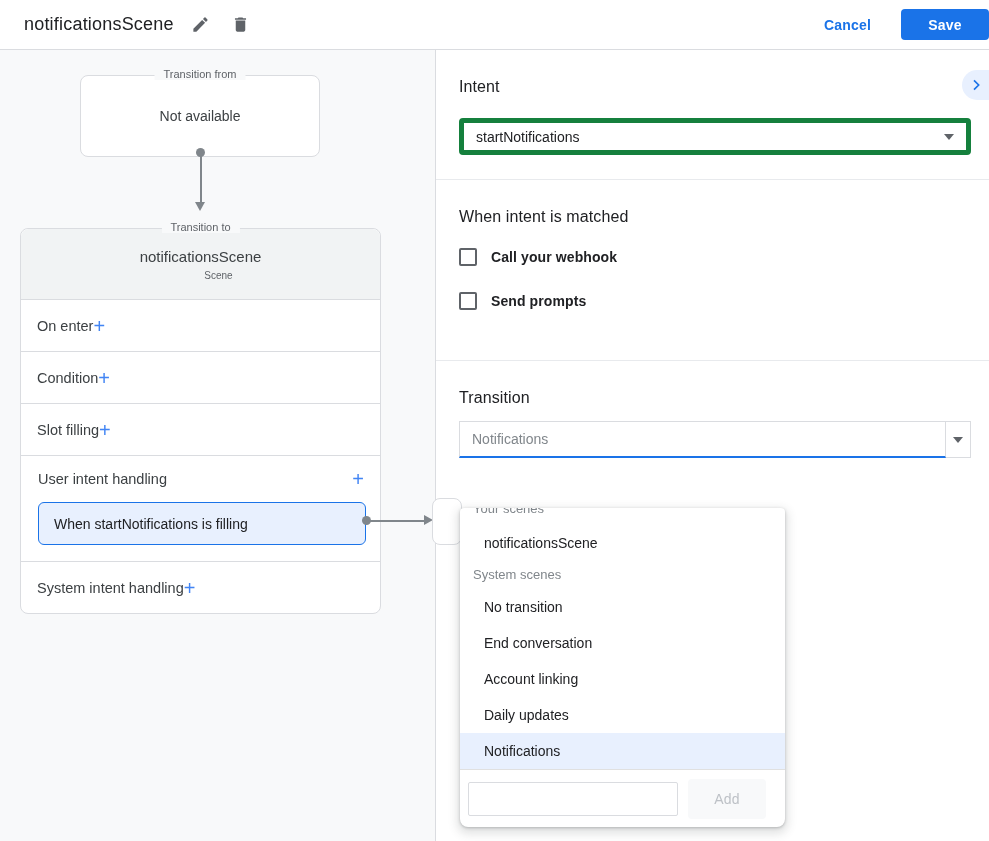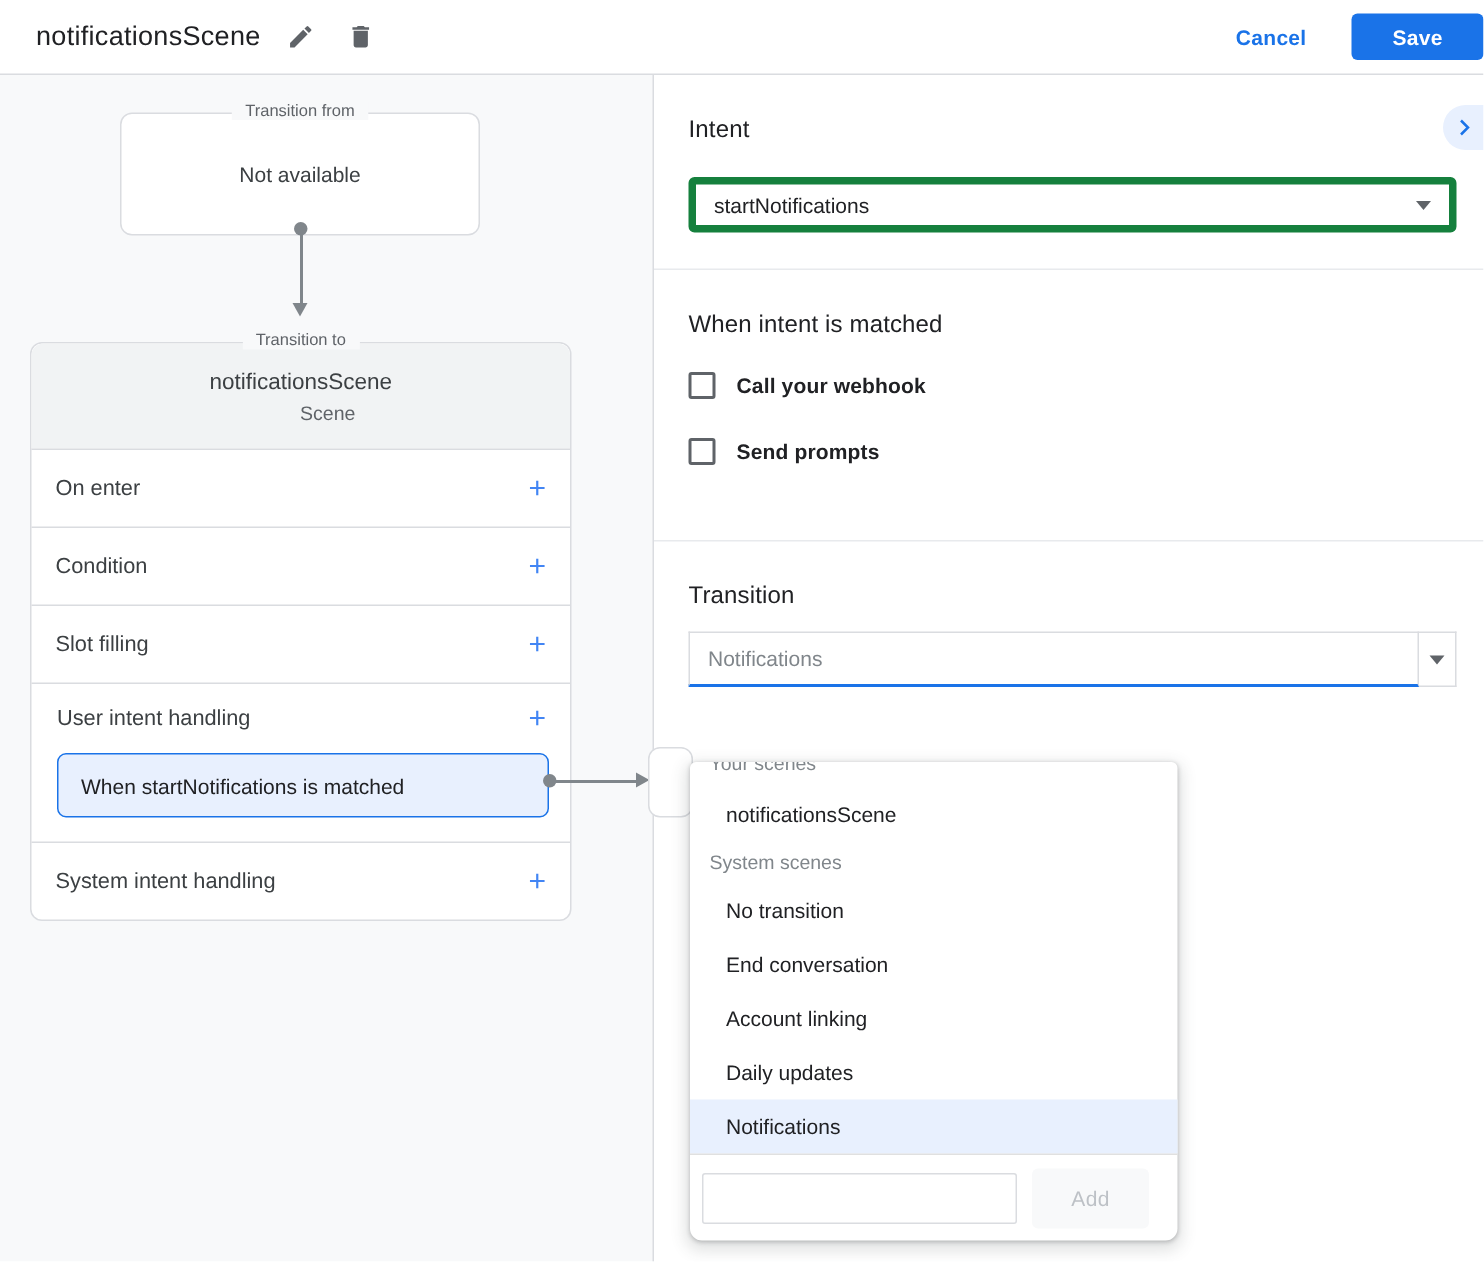--- a/index.html
+++ b/index.html
@@ -40,22 +40,22 @@
                 border-right:5.5px solid transparent; border-top:9px solid #80868b; }
   .arrow-right { position:absolute; width:0; height:0; border-top:5.5px solid transparent;
                  border-bottom:5.5px solid transparent; border-left:9px solid #80868b; }
 
   
   .to-card { position:absolute; left:20px; top:178px; width:361px; background:#fff;
              border:1px solid #dadce0; border-radius:8px; }
   .card-head { background:#f1f3f4; border-radius:8px 8px 0 0; height:70px; display:flex; flex-direction:column;
                align-items:center; justify-content:center; gap:5px; }
   .card-title { font-size:15px; color:#3c4043; }
-  .card-subtitle { font-size:13px; color:#5f6368;margin-left:36px; }
-  .card-row { height:52px; display:flex; align-items:center; justify-content:space-between;
+  .card-subtitle { font-size:10px; color:#5f6368;margin-left:36px; }
+  .card-row { height:52px; display:flex; align-items:center; justify-content:flex-start;
               padding:0 16px; border-top:1px solid #dadce0; }
   .row-label { font-size:14.5px; color:#3c4043; }
   .plus { color:#4285f4; font-size:20px; font-weight:400; background:none; border:none; cursor:pointer; line-height:1;
           font-family:inherit; }
   .ui-row { border-top:1px solid #dadce0; padding:0 16px 16px 17px; }
   .ui-row-head { height:46px; display:flex; align-items:center; justify-content:space-between; padding-right:0; }
   .intent-chip { width:328px; height:43px; background:#e8f0fe; border:1.5px solid #1a73e8; border-radius:6px;
                  display:flex; align-items:center; padding-left:15px; font-size:14px; color:#202124; cursor:pointer; }
 
   
@@ -163,21 +163,21 @@
         <div class="card-row">
           <span class="row-label">Slot filling</span>
           <button class="plus">+</button>
         </div>
 
         <div class="ui-row">
           <div class="ui-row-head">
             <span class="row-label">User intent handling</span>
             <button class="plus">+</button>
           </div>
-          <div class="intent-chip">When startNotifications is matched</div>
+          <div class="intent-chip">When startNotifications is filling</div>
         </div>
 
         <div class="card-row">
           <span class="row-label">System intent handling</span>
           <button class="plus">+</button>
         </div>
       </div>
 
       <span class="conn-dot" style="left:362px; top:466px;"></span>
       <span class="conn-line-h" style="left:370px; top:469.5px; width:55px;"></span>

